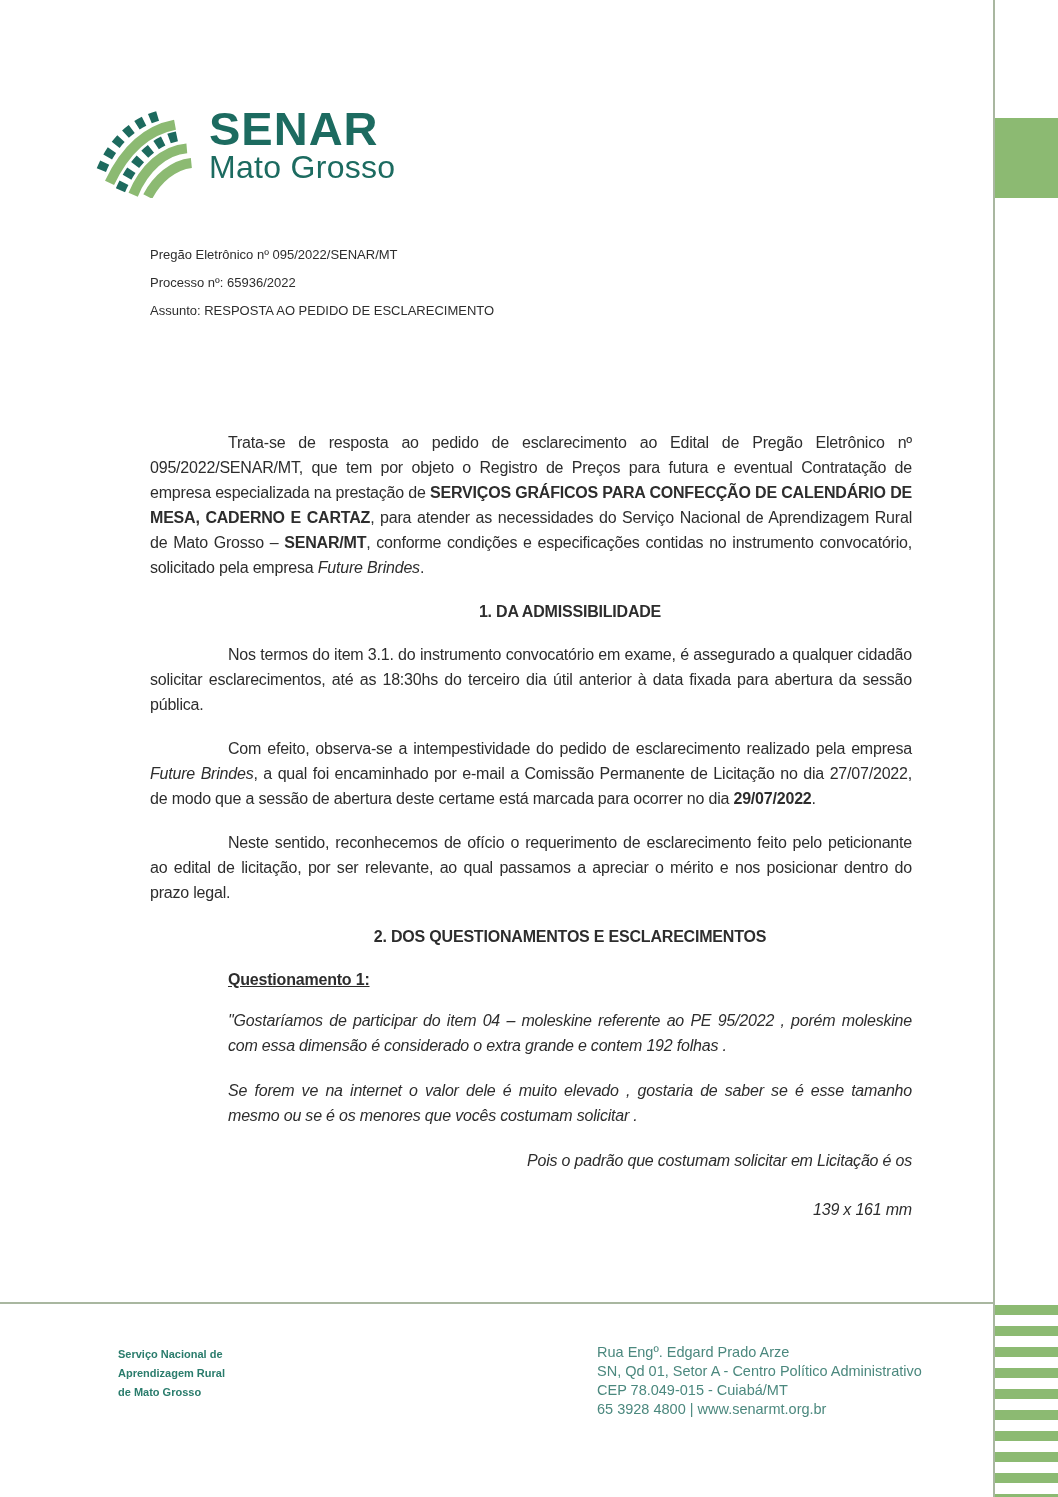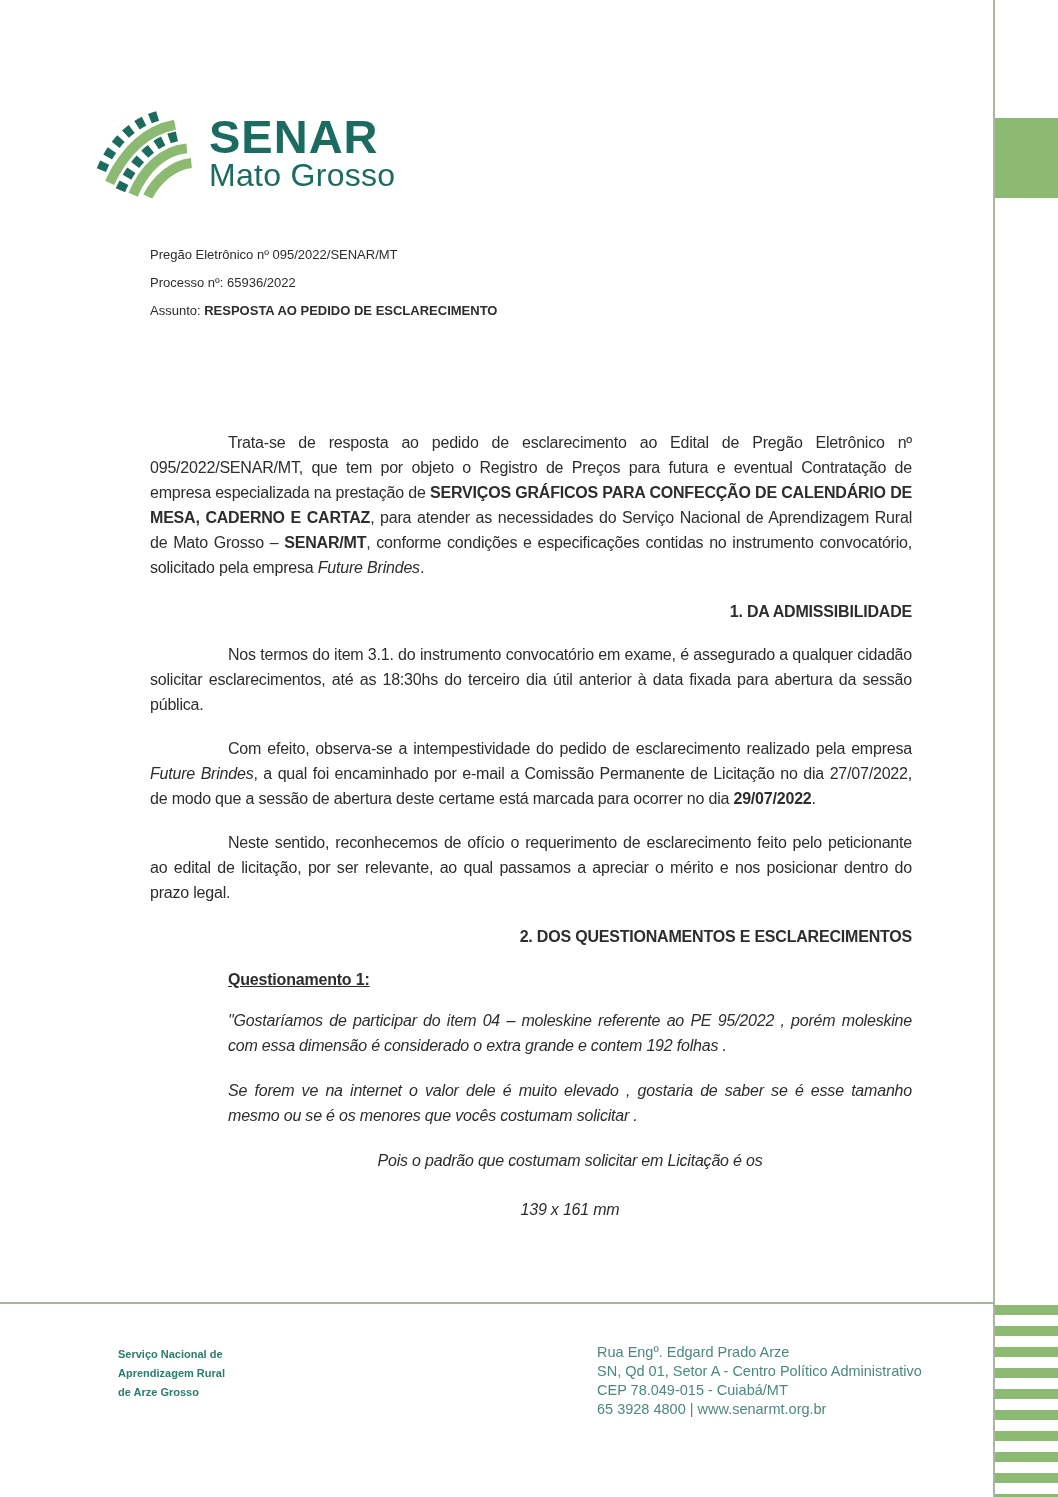--- a/index.html
+++ b/index.html
@@ -39,59 +39,59 @@
   .stripes{
     position:absolute; left:995px; top:1305px;
     width:63px; height:192px;
     background:repeating-linear-gradient(180deg,
       var(--green) 0px, var(--green) 10px,
       #ffffff 10px, #ffffff 21px);
   }
   
   .logo{
     position:absolute; left:95px; top:106px;
-    display:flex; align-items:center; gap:14px;
+    display:flex; align-items:flex-start; gap:14px;
   }
   .logo-text .brand{
     font-size:47px; font-weight:700; color:var(--teal);
     line-height:46px; letter-spacing:1px;
   }
   .logo-text .region{
     font-size:32px; font-weight:400; color:var(--teal);
     line-height:30px; letter-spacing:0.3px;
   }
   
   .doc-head{
     position:absolute; left:150px; top:241px;
     font-size:13px; line-height:28px; color:var(--ink);
     width:700px;
   }
-  .doc-head b{font-weight:700;}
+  .doc-head b{font-weight:400;}
   
   .content{
     position:absolute; left:150px; top:430px;
     width:762px;
     font-size:16px; line-height:25px; letter-spacing:-0.2px;
     text-align:justify; color:var(--ink);
   }
   .para{ text-indent:78px; margin-bottom:19px; }
   .para b{font-weight:700;}
   .para i{font-style:italic;}
   .heading{
-    font-weight:700; margin:0 0 18px 78px; text-align:right;
+    font-weight:700; margin:0 0 18px 78px; text-align:center;
   }
   .q-title{
     font-weight:700; text-decoration:underline;
     margin:16px 0 16px 78px; text-align:left;
   }
   .quote{
     font-style:italic; margin:0 0 20px 78px;
     text-align:justify;
   }
-  .quote.single{ text-align:center; margin-bottom:24px; }
+  .quote.single{ text-align:right; margin-bottom:24px; }
   .quote.last{ margin-bottom:0; }
   
   .footer-org{
     position:absolute; left:118px; top:1345px;
     font-size:11px; line-height:19px; font-weight:700;
     color:var(--footer-teal);
   }
   .footer-addr{
     position:absolute; left:597px; top:1343px;
     font-size:14.5px; line-height:19px;
@@ -147,21 +147,21 @@
   <p class="quote">"Gostaríamos de participar do item 04 – moleskine referente ao PE 95/2022 , porém moleskine com essa dimensão é considerado o extra grande e contem 192 folhas .</p>
   <p class="quote">Se forem ve na internet o valor dele é muito elevado , gostaria de saber se é esse tamanho mesmo ou se é os menores que vocês costumam solicitar .</p>
   <p class="quote single">Pois o padrão que costumam solicitar em Licitação é os</p>
   <p class="quote single last">139 x 161 mm</p>
 
 </div>
 
 <div class="footer-org">
   <div>Serviço Nacional de</div>
   <div>Aprendizagem Rural</div>
-  <div>de Arze Grosso</div>
+  <div>de Mato Grosso</div>
 </div>
 
 <div class="footer-addr">
   <div>Rua Engº. Edgard Prado Arze</div>
   <div>SN, Qd 01, Setor A - Centro Político Administrativo</div>
   <div>CEP 78.049-015 - Cuiabá/MT</div>
   <div>65 3928 4800 | www.senarmt.org.br</div>
 </div>
 
 </body></html>

